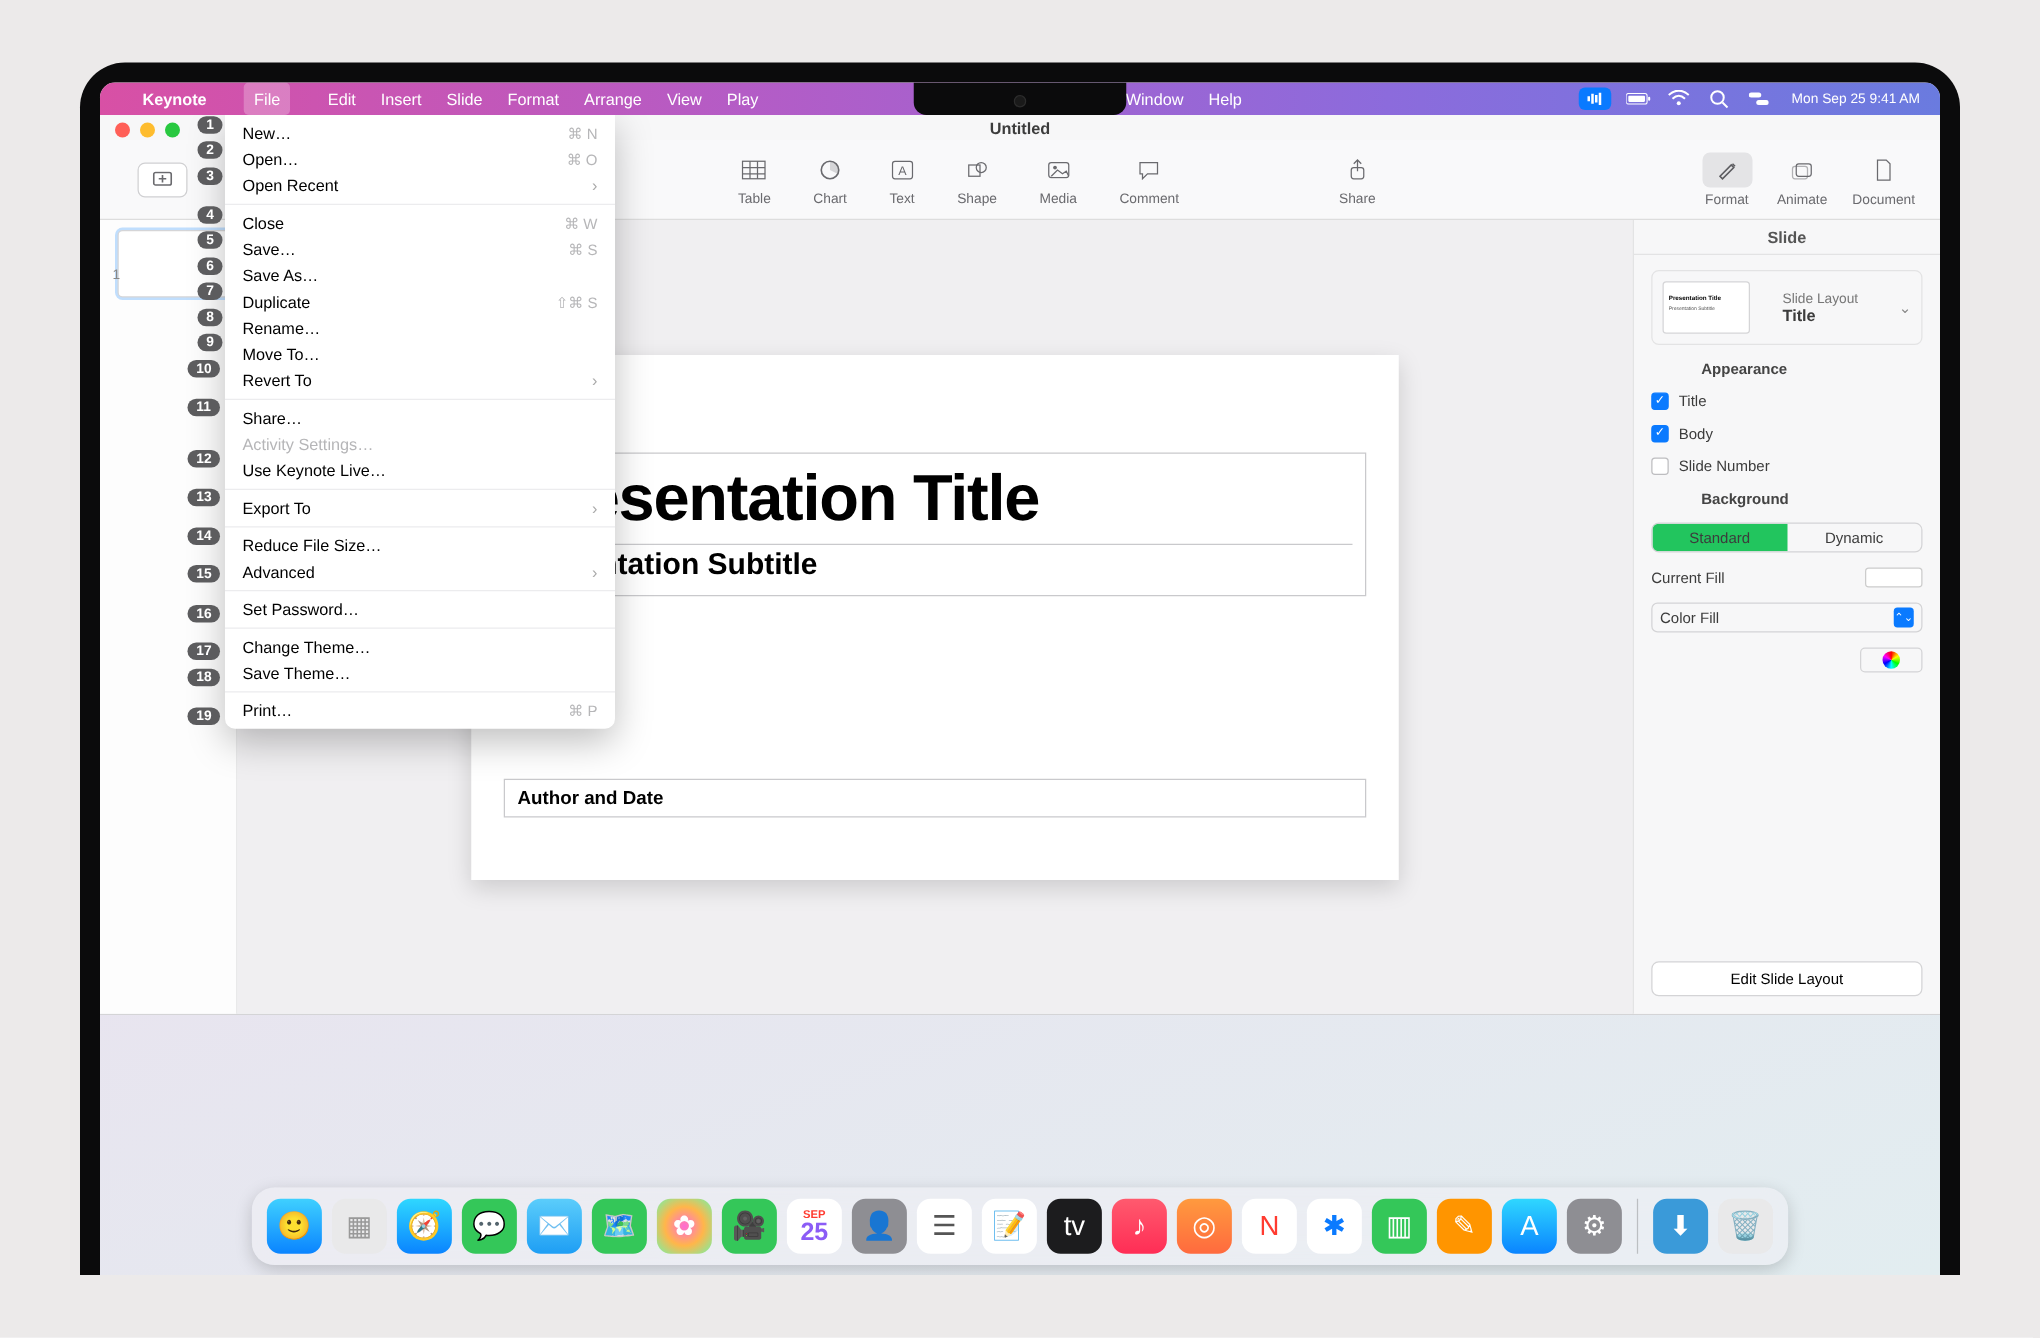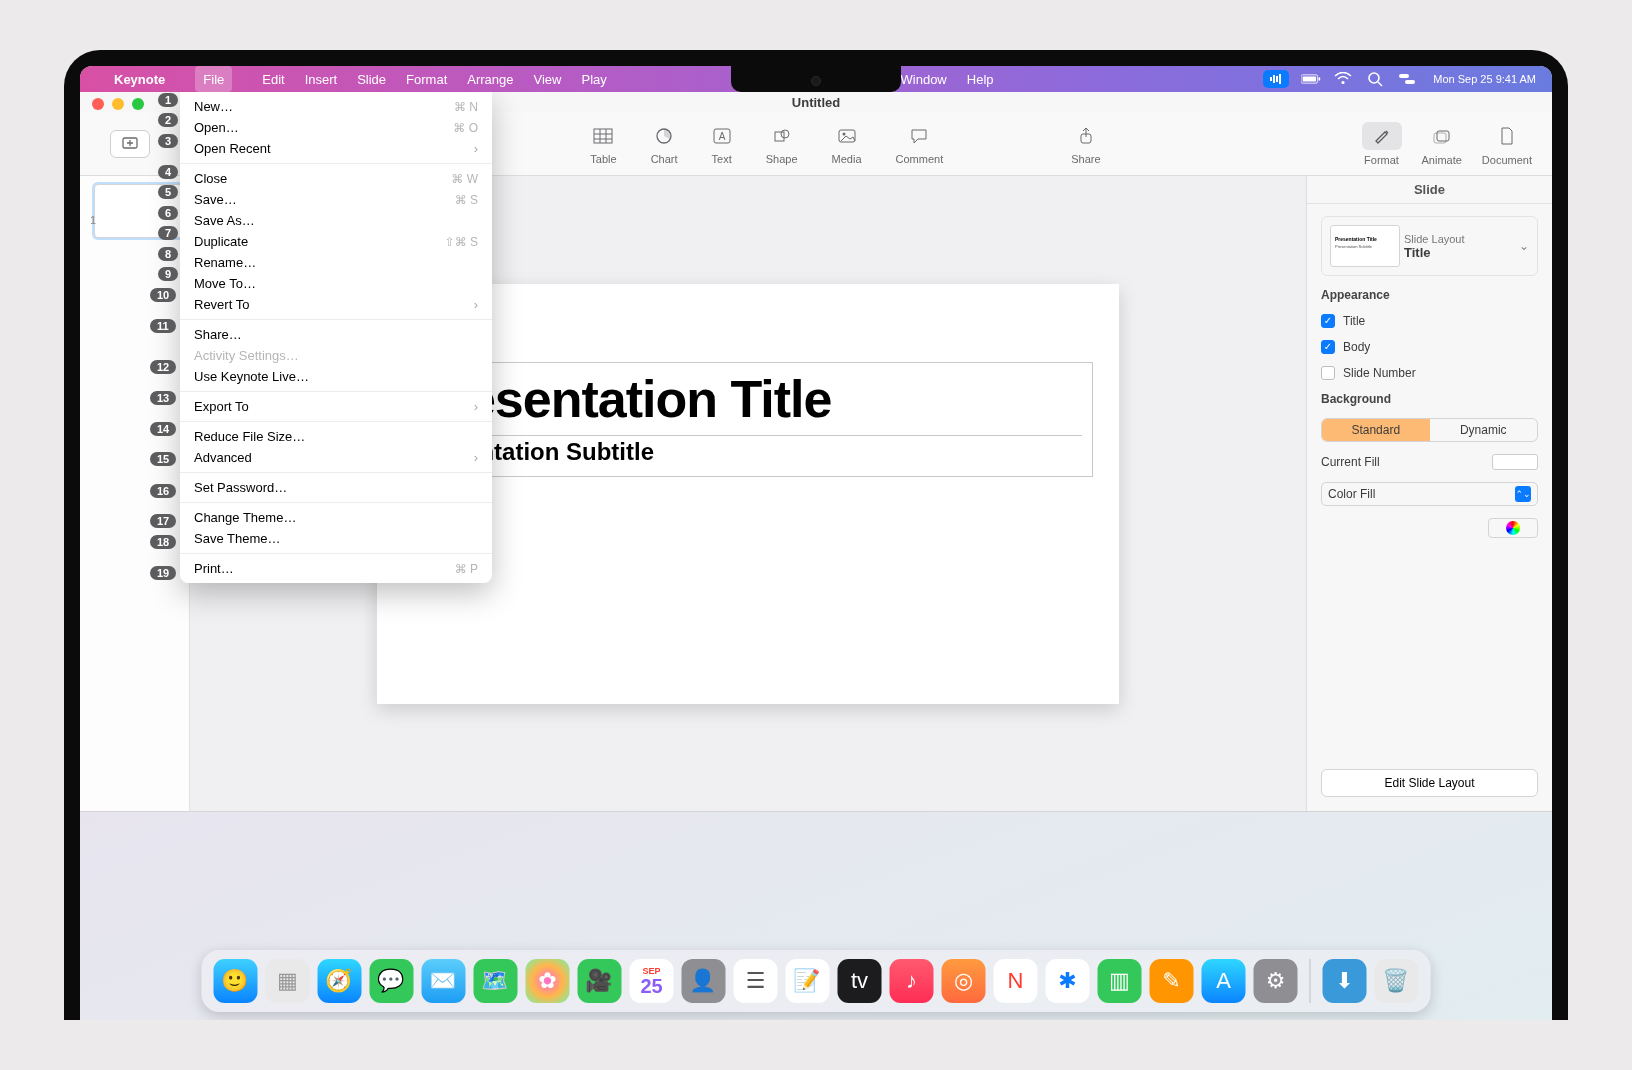--- a/index.html
+++ b/index.html
@@ -106,35 +106,35 @@
 .slide-title{font-size:52px;font-weight:800;letter-spacing:-1px;color:#000;}
 .subtitle-row{border-top:1px solid #c9c9cc;margin-top:6px;padding-top:2px;}
 .slide-sub{font-size:24px;font-weight:700;color:#000;}
 .author-box{position:absolute;left:26px;right:26px;bottom:50px;border:1px solid #c9c9cc;padding:6px 10px;}
 .author-txt{font-size:15px;font-weight:700;}
 
 
 .inspector{ width:246px; background:#f7f7f8; border-left:1px solid #ddd; display:flex; flex-direction:column;}
 .insp-tab{height:28px;display:flex;align-items:center;justify-content:center;font-size:13px;color:#555;font-weight:600;border-bottom:1px solid #e3e3e4;}
 .insp-body{padding:12px 14px;font-size:12px;color:#3c3c3c;display:flex;flex-direction:column;gap:12px;}
-.layout-row{display:flex;align-items:center;gap:4px;border:1px solid #e3e3e4;border-radius:6px;padding:8px;}
+.layout-row{display:flex;align-items:center;gap:26px;border:1px solid #e3e3e4;border-radius:6px;padding:8px;}
 .layout-thumb{width:70px;height:42px;background:#fff;border:1px solid #d5d5d7;border-radius:3px;position:relative;}
 .layout-thumb::before{content:"Presentation Title";position:absolute;left:4px;top:10px;font-size:5px;font-weight:700;color:#000;}
 .layout-thumb::after{content:"Presentation Subtitle";position:absolute;left:4px;top:18px;font-size:4px;color:#555;}
 .layout-txt small{font-size:11px;color:#777;display:block;}
 .layout-txt b{font-size:13px;}
 .chev{margin-left:auto;color:#888;}
-.sec-label{font-size:12px;font-weight:700;color:#444;}
+.sec-label{font-size:12px;font-weight:700;color:#444;margin-left:40px;}
 .chk-row{display:flex;align-items:center;gap:8px;}
 .chk{width:14px;height:14px;border-radius:3px;border:1px solid #bdbdc0;background:#fff;display:flex;align-items:center;justify-content:center;}
 .chk.on{background:#0a7aff;border-color:#0a7aff;}
 .chk.on::after{content:"✓";color:#fff;font-size:10px;line-height:1;}
 .seg{display:flex;border:1px solid #d4d4d6;border-radius:6px;overflow:hidden;font-size:12px;}
 .seg div{flex:1;text-align:center;padding:4px 0;}
-.seg .sel{background:#fdba74;}
+.seg .sel{background:#22c55e;}
 .fill-row{display:flex;align-items:center;justify-content:space-between;}
 .swatch{width:46px;height:16px;border:1px solid #ccc;border-radius:3px;background:#fff;}
 .sel-row{display:flex;align-items:center;border:1px solid #d4d4d6;border-radius:5px;padding:3px 6px;font-size:12px;justify-content:space-between;}
 .sel-row .stepper{width:16px;height:16px;background:#0a7aff;border-radius:3px;color:#fff;display:flex;align-items:center;justify-content:center;font-size:9px;}
 .colorwell{width:50px;height:20px;border:1px solid #d4d4d6;border-radius:4px;display:flex;align-items:center;justify-content:center;}
 .colorwell .wheel{width:14px;height:14px;border-radius:50%;background:conic-gradient(red,yellow,lime,cyan,blue,magenta,red);}
 .edit-layout-btn{margin:auto 14px 14px;border:1px solid #d4d4d6;border-radius:6px;padding:6px 0;text-align:center;font-size:12px;background:#fff;}
 
 
 .dropdown{
@@ -370,20 +370,23 @@
         </div>
 
         <div class="canvas-area">
           <div class="slide">
             <div class="slide-title-box">
               <div class="slide-title">Presentation Title</div>
               <div class="subtitle-row">
                   <div class="slide-sub">Presentation Subtitle</div>
                 </div>
             </div>
+            <div class="author-box">
+              <div class="author-txt">Author and Date</div>
+            </div>
           </div>
         </div>
 
         <div class="inspector">
           <div class="insp-tab">Slide</div>
           <div class="insp-body">
             <div class="layout-row">
               <div class="layout-thumb"></div>
               <div class="layout-txt">
                 <small>Slide Layout</small>

